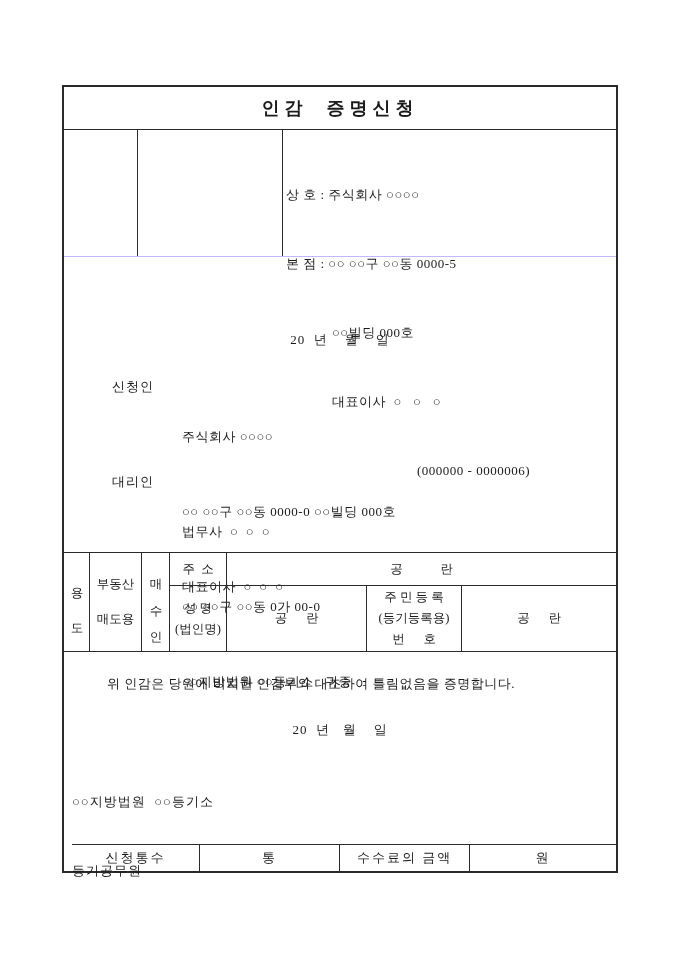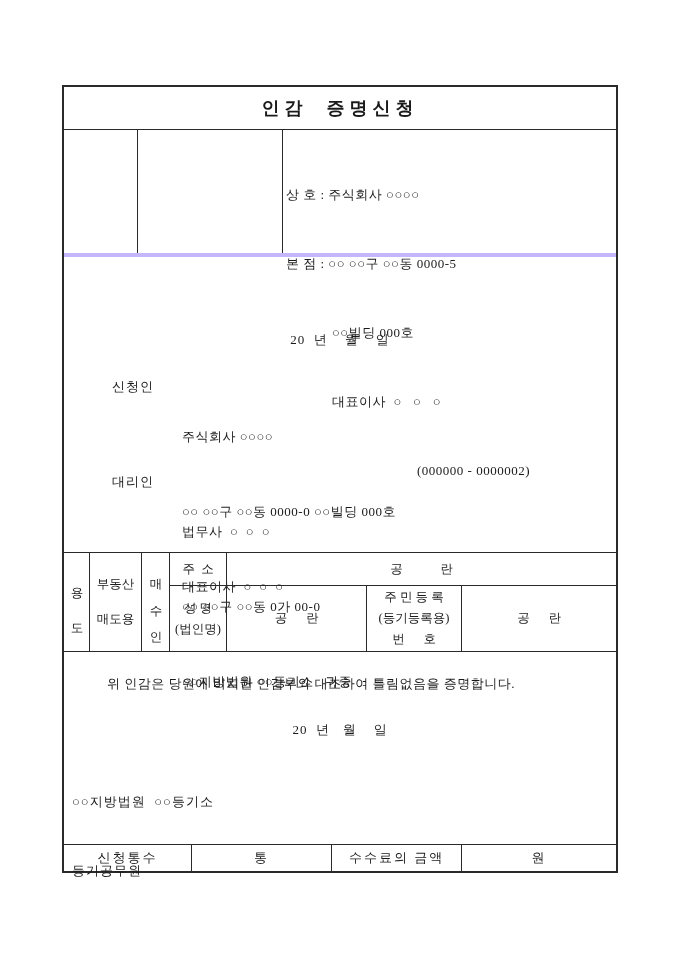--- a/index.html
+++ b/index.html
@@ -20,21 +20,21 @@
 
   
   .title-row {
     position:absolute; top:0; left:0; right:0; height:43px;
     border-bottom:1px solid #2a2a2a;
     display:flex; align-items:center; justify-content:center;
   }
   .title { font-size:18px; font-weight:bold; letter-spacing:5px; }
 
   
-  .head-sec { position:absolute; top:43px; left:0; right:0; height:127px; border-bottom:4px solid #c4b5fd; }
+  .head-sec { position:absolute; top:43px; left:0; right:0; height:127px; border-bottom:1px solid #c4b5fd; }
   .vline { position:absolute; top:0; bottom:0; width:0; border-left:1px solid #2a2a2a; }
   .vline1 { left:73px; }
   .vline2 { left:218px; }
   .head-text { position:absolute; left:222px; top:7px; line-height:23px; letter-spacing:0.5px; }
   .ind1 { padding-left:46px;font-family:Liberation Serif, serif; }
   .ind2 { padding-left:131px; }
 
   
   .stmt1 { position:absolute; top:164px; left:50px; line-height:29px; letter-spacing:0.5px; }
   .sline1 { padding-left:5px; }
@@ -74,21 +74,21 @@
   .cell-addr-blank { grid-column:5 / 8; }
 
   
   .certify { position:absolute; top:589px; left:43px; line-height:16px; letter-spacing:0.5px; }
   .date2 { position:absolute; top:635px; left:0; right:0; text-align:center; line-height:16px; letter-spacing:1px; }
   .court { position:absolute; top:707px; left:8px; line-height:16px; letter-spacing:1px; }
   .officer { position:absolute; top:732px; left:8px; line-height:16px; letter-spacing:1px;margin-top:44px; }
 
   
   .fee-table {
-    position:absolute; left:0; right:0; bottom:0; height:27px;
+    position:absolute; left:8px; right:0; bottom:0; height:27px;
     border-top:1px solid #2a2a2a;
     display:grid;
     grid-template-columns:128px 140px 130px 1fr;
   }
   .fcell {
     border-right:1px solid #2a2a2a;
     display:flex; align-items:center; justify-content:center;
     letter-spacing:2px;
   }
   .fcell.last { border-right:none; }
@@ -104,21 +104,21 @@
     </div>
 
     <div class="head-sec">
       <div class="vline vline1"></div>
       <div class="vline vline2"></div>
       <div class="head-text">
         <div>상 호 : 주식회사 ○○○○</div>
         <div>본 점 : ○○ ○○구 ○○동 0000-5</div>
         <div class="ind1">○○빌딩 000호</div>
         <div class="ind1">대표이사  ○   ○   ○</div>
-        <div class="ind2">(000000 - 0000002)</div>
+        <div class="ind2">(000000 - 0000006)</div>
       </div>
     </div>
 
 
     <div class="date1">20  년    월    일</div>
 
     <div class="sig-block applicant">
       <div class="sig-label">신청인</div>
       <div class="sig-lines">
         <div>주식회사 ○○○○</div>

